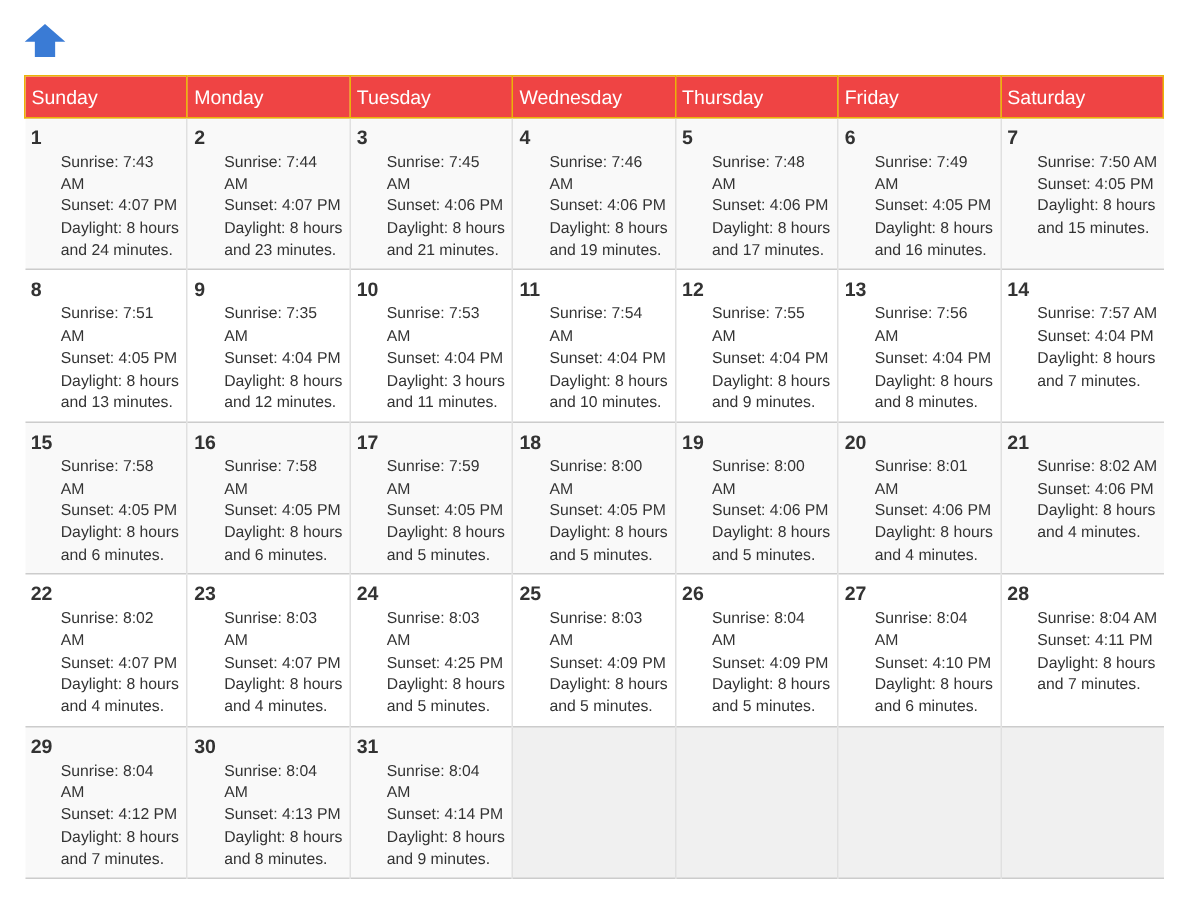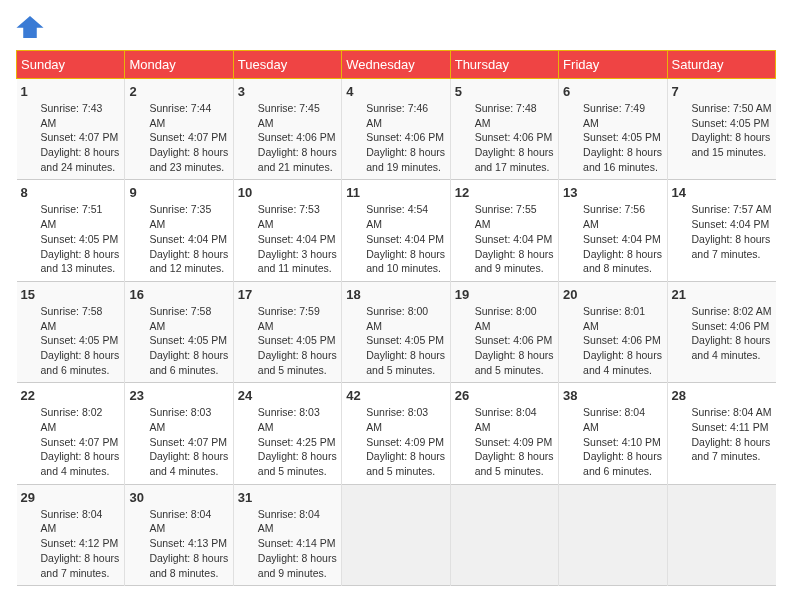--- a/index.html
+++ b/index.html
@@ -137,21 +137,21 @@
         <td>
           <span class="day-num">9</span>
           <div class="day-info"><span>Sunrise: 7:35 AM</span><br><span>Sunset: 4:04 PM</span><br><span>Daylight: 8 hours and 12 minutes.</span></div>
         </td>
         <td>
           <span class="day-num">10</span>
           <div class="day-info"><span>Sunrise: 7:53 AM</span><br><span>Sunset: 4:04 PM</span><br><span>Daylight: 3 hours and 11 minutes.</span></div>
         </td>
         <td>
           <span class="day-num">11</span>
-          <div class="day-info"><span>Sunrise: 4:54 AM</span><br><span>Sunset: 4:04 PM</span><br><span>Daylight: 8 hours and 10 minutes.</span></div>
+          <div class="day-info"><span>Sunrise: 7:54 AM</span><br><span>Sunset: 4:04 PM</span><br><span>Daylight: 8 hours and 10 minutes.</span></div>
         </td>
         <td>
           <span class="day-num">12</span>
           <div class="day-info"><span>Sunrise: 7:55 AM</span><br><span>Sunset: 4:04 PM</span><br><span>Daylight: 8 hours and 9 minutes.</span></div>
         </td>
         <td>
           <span class="day-num">13</span>
           <div class="day-info"><span>Sunrise: 7:56 AM</span><br><span>Sunset: 4:04 PM</span><br><span>Daylight: 8 hours and 8 minutes.</span></div>
         </td>
         <td>
@@ -196,29 +196,29 @@
         </td>
         <td>
           <span class="day-num">23</span>
           <div class="day-info"><span>Sunrise: 8:03 AM</span><br><span>Sunset: 4:07 PM</span><br><span>Daylight: 8 hours and 4 minutes.</span></div>
         </td>
         <td>
           <span class="day-num">24</span>
           <div class="day-info"><span>Sunrise: 8:03 AM</span><br><span>Sunset: 4:25 PM</span><br><span>Daylight: 8 hours and 5 minutes.</span></div>
         </td>
         <td>
-          <span class="day-num">42</span>
+          <span class="day-num">25</span>
           <div class="day-info"><span>Sunrise: 8:03 AM</span><br><span>Sunset: 4:09 PM</span><br><span>Daylight: 8 hours and 5 minutes.</span></div>
         </td>
         <td>
           <span class="day-num">26</span>
           <div class="day-info"><span>Sunrise: 8:04 AM</span><br><span>Sunset: 4:09 PM</span><br><span>Daylight: 8 hours and 5 minutes.</span></div>
         </td>
         <td>
-          <span class="day-num">38</span>
+          <span class="day-num">27</span>
           <div class="day-info"><span>Sunrise: 8:04 AM</span><br><span>Sunset: 4:10 PM</span><br><span>Daylight: 8 hours and 6 minutes.</span></div>
         </td>
         <td>
           <span class="day-num">28</span>
           <div class="day-info"><span>Sunrise: 8:04 AM</span><br><span>Sunset: 4:11 PM</span><br><span>Daylight: 8 hours and 7 minutes.</span></div>
         </td>
       </tr>
       <tr>
         <td>
           <span class="day-num">29</span>

